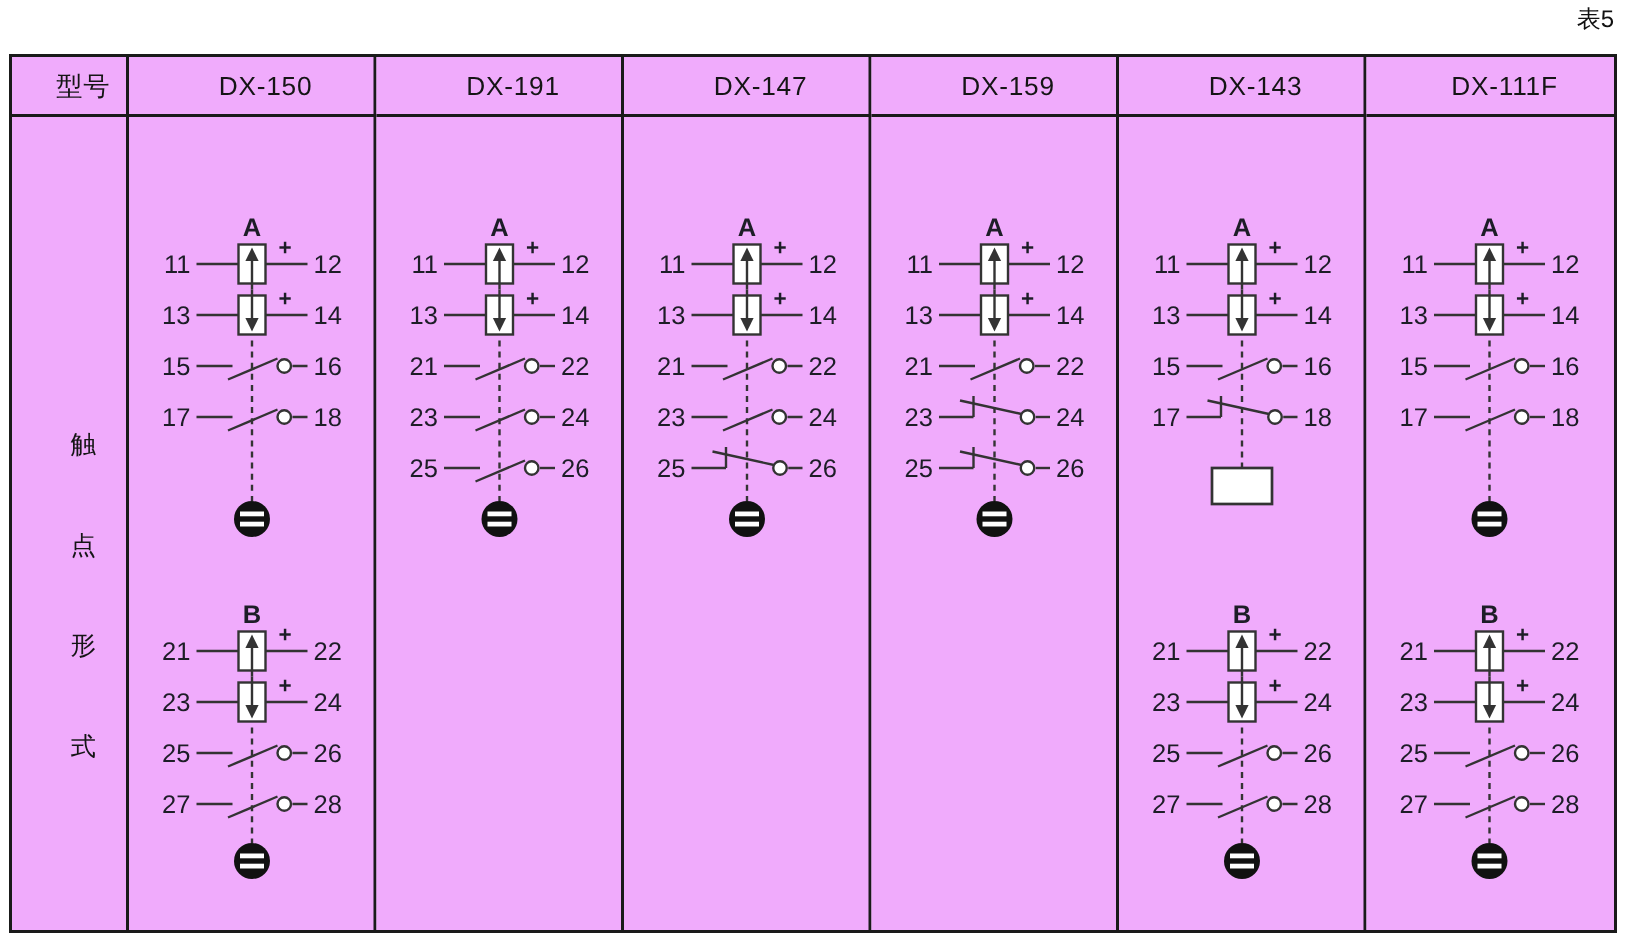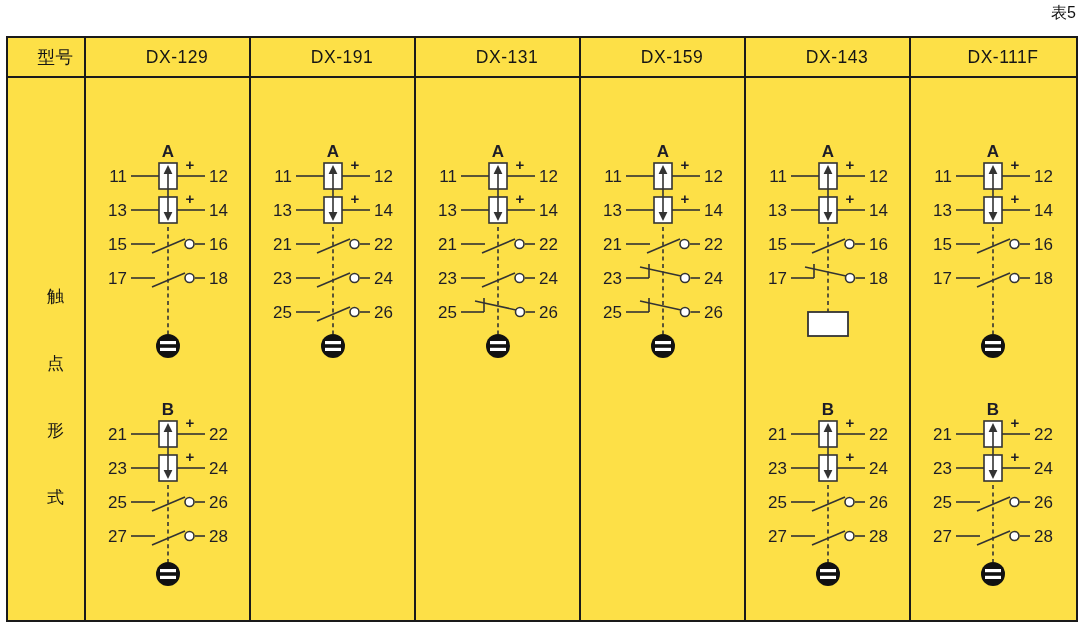--- a/index.html
+++ b/index.html
@@ -17,21 +17,21 @@
   }
   .relay-table{
     position:absolute;left:6px;top:36px;
     display:grid;
     grid-template-columns:78px repeat(6,165px);
     grid-template-rows:40px 542px;
     border:2.5px solid var(--border);
     background:#fff;
   }
   .trow{display:contents;}
-  .cell{box-sizing:border-box;border-right:2px solid var(--border);position:relative;background:#fde047;padding-left:19px;}
+  .cell{box-sizing:border-box;border-right:2px solid var(--border);position:relative;background:#f0abfc;padding-left:19px;}
   .trow .cell:last-child{border-right:none;}
   .head{
     border-bottom:2px solid var(--border);
     display:flex;align-items:center;justify-content:center;
     font-size:17.5px;letter-spacing:0.5px;color:#151515;
   }
   .row-label-cell{
     display:flex;flex-direction:column;align-items:center;
     padding-top:210px;gap:50px;font-size:17px;color:#151515;
   }
@@ -43,21 +43,21 @@
 </head>
 <body>
 
 <div class="page">
   <div class="caption">表5</div>
 
   <div class="relay-table">
     <div class="trow" id="header-row">
       <div class="cell head">型号</div>
       
-    <div class="cell head">DX-129</div><div class="cell head">DX-191</div><div class="cell head">DX-131</div><div class="cell head">DX-159</div><div class="cell head">DX-143</div><div class="cell head">DX-111F</div></div>
+    <div class="cell head">DX-150</div><div class="cell head">DX-191</div><div class="cell head">DX-147</div><div class="cell head">DX-159</div><div class="cell head">DX-143</div><div class="cell head">DX-111F</div></div>
     <div class="trow" id="body-row">
       <div class="cell row-label-cell">
         <span>触</span>
         <span>点</span>
         <span>形</span>
         <span>式</span>
       </div>
       
     <div class="cell diagram-cell">
           <svg width="150" height="226" viewBox="0 0 150 226" class="group-a">

